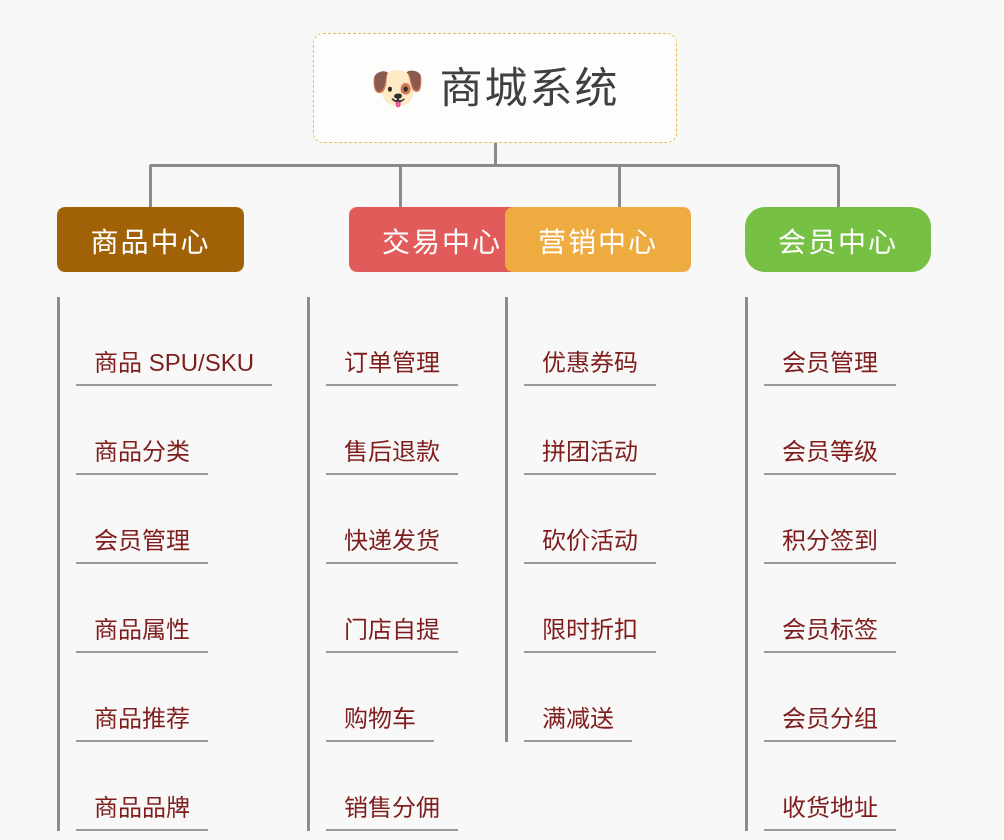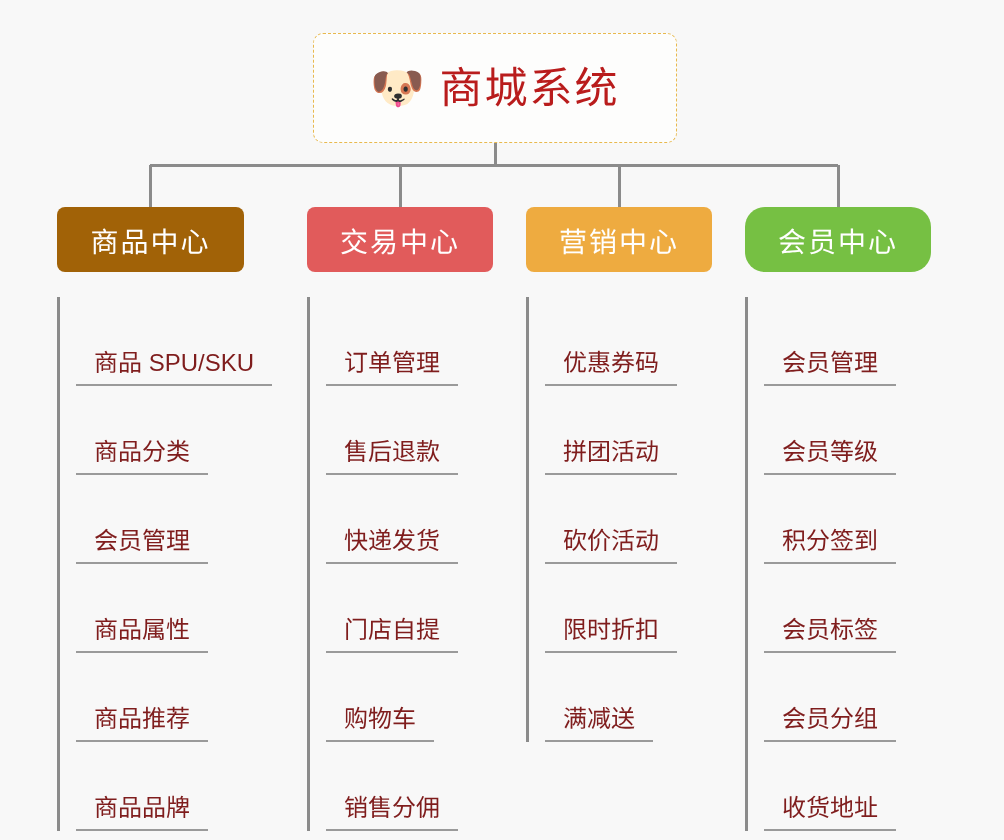--- a/index.html
+++ b/index.html
@@ -50,21 +50,21 @@
     gap: 14px;
   }
   #root-icon {
     font-size: 44px;
     line-height: 1;
     display: block;
     filter: saturate(1.05);
   }
   #root-title {
     font-size: 43px;
-    color: #b91c1c;
+    color: #404040;
     letter-spacing: 2px;
     line-height: 1;
     white-space: nowrap;
   }
 
   
   .column {
     position: absolute;
     top: 207px;
   }
@@ -142,21 +142,21 @@
           </div>
           <div class="leaf-item">
             <span class="leaf-label">商品推荐</span>
           </div>
           <div class="leaf-item">
             <span class="leaf-label">商品品牌</span>
           </div>
         </div>
       </div>
       <div class="column" style="left: 307px; width: 186px;">
-        <div class="cat-box" style="background: rgb(225, 91, 91); width: 186px;">
+        <div class="cat-box" style="background: rgb(225, 91, 91); width: 186px; margin-left: 42px;">
           <span>交易中心</span>
         </div>
         <div class="leaf-list" style="border-left-color: rgb(139, 139, 139);">
           <div class="leaf-item">
             <span class="leaf-label">订单管理</span>
           </div>
           <div class="leaf-item">
             <span class="leaf-label">售后退款</span>
           </div>
           <div class="leaf-item">
@@ -166,21 +166,21 @@
             <span class="leaf-label">门店自提</span>
           </div>
           <div class="leaf-item">
             <span class="leaf-label">购物车</span>
           </div>
           <div class="leaf-item">
             <span class="leaf-label">销售分佣</span>
           </div>
         </div>
       </div>
-      <div class="column" style="left: 526px; width: 186px; font-family: Liberation Serif, serif;">
+      <div class="column" style="left: 505px; width: 186px; font-family: Liberation Serif, serif;">
         <div class="cat-box" style="background: rgb(238, 171, 64); width: 186px;">
           <span>营销中心</span>
         </div>
         <div class="leaf-list" style="border-left-color: rgb(139, 139, 139);">
           <div class="leaf-item">
             <span class="leaf-label">优惠券码</span>
           </div>
           <div class="leaf-item">
             <span class="leaf-label">拼团活动</span>
           </div>

